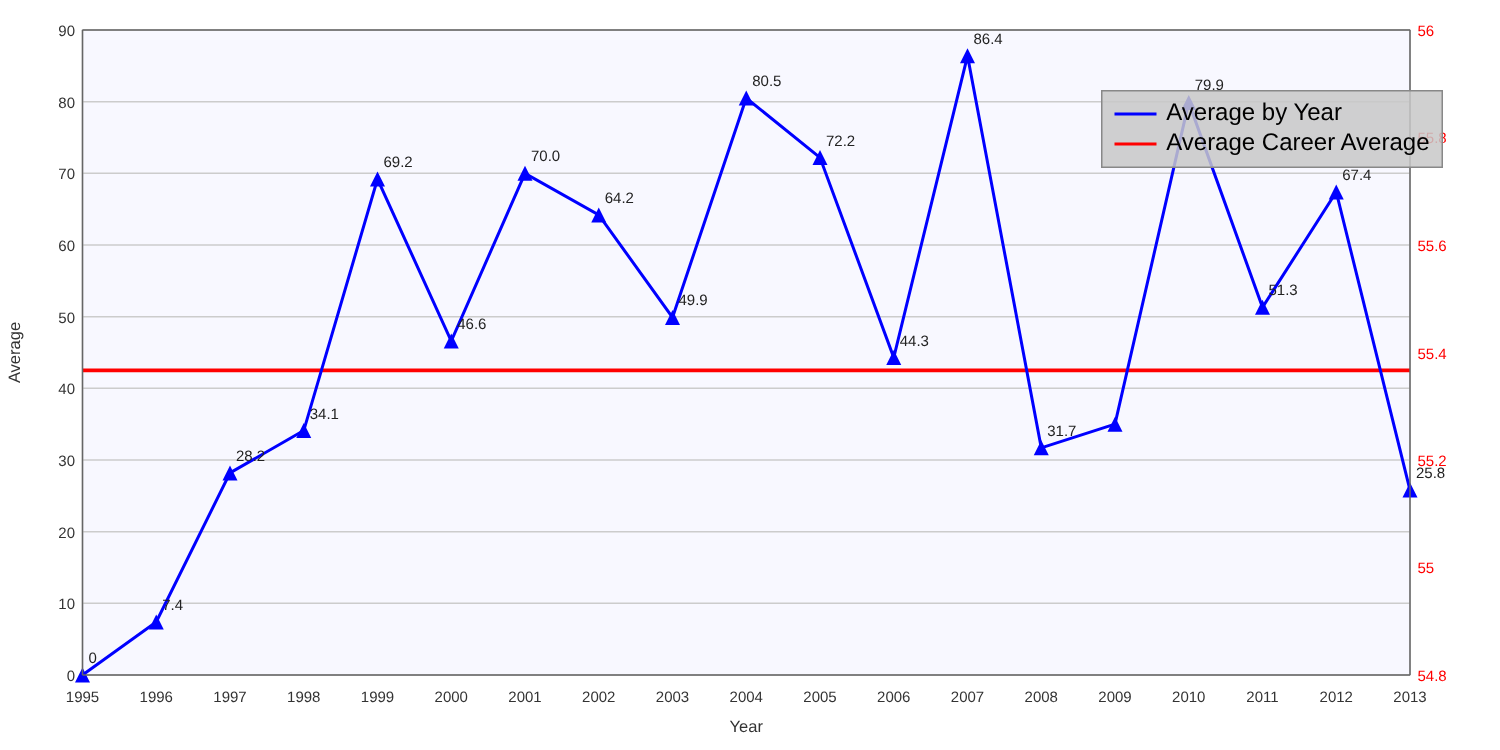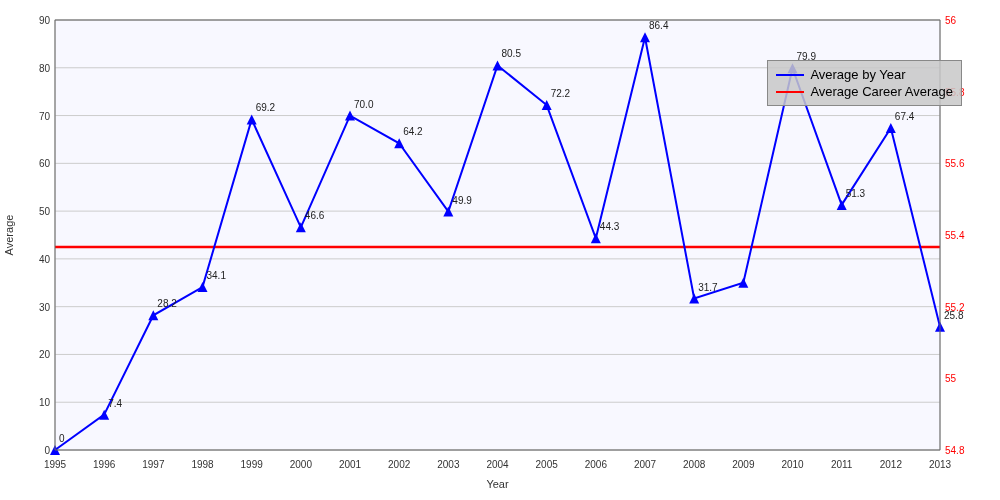--- a/index.html
+++ b/index.html
@@ -16,21 +16,21 @@
       width: 1000px;
       height: 500px;
     }
     .legend-box {
       position: absolute;
       top: 60px;
       right: 38px;
       background: rgba(200,200,200,0.85);
       border: 1px solid #888;
       padding: 4px 8px;
-      font-size: 13px;
+      font-size: 16px;
     }
     .legend-item {
       display: flex;
       align-items: center;
       margin: 2px 0;
     }
     .legend-line {
       width: 28px;
       height: 2px;
       margin-right: 6px;

